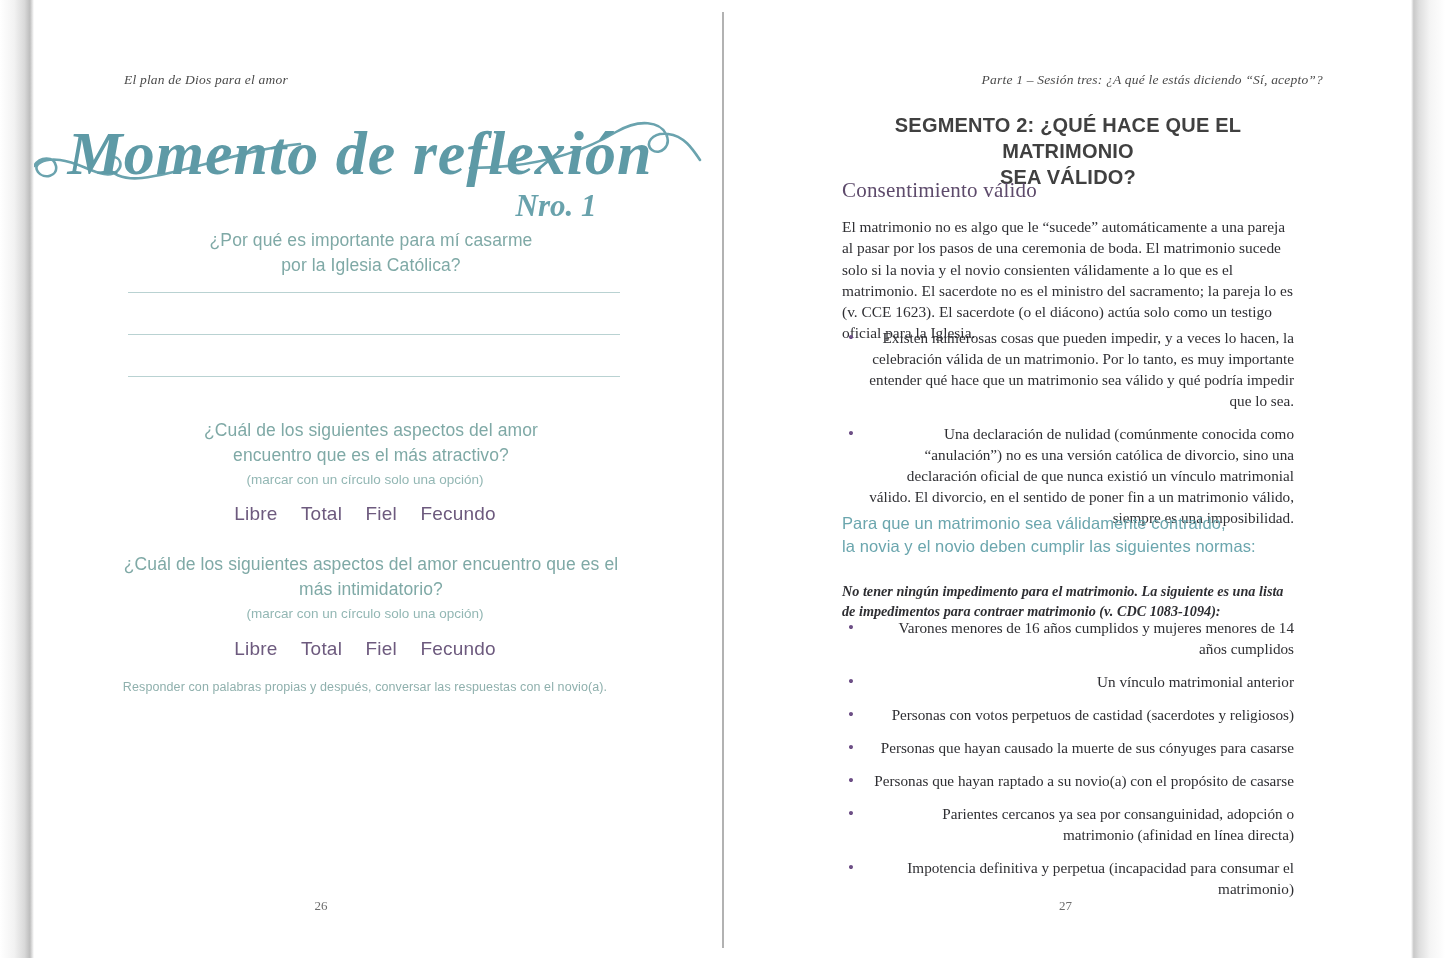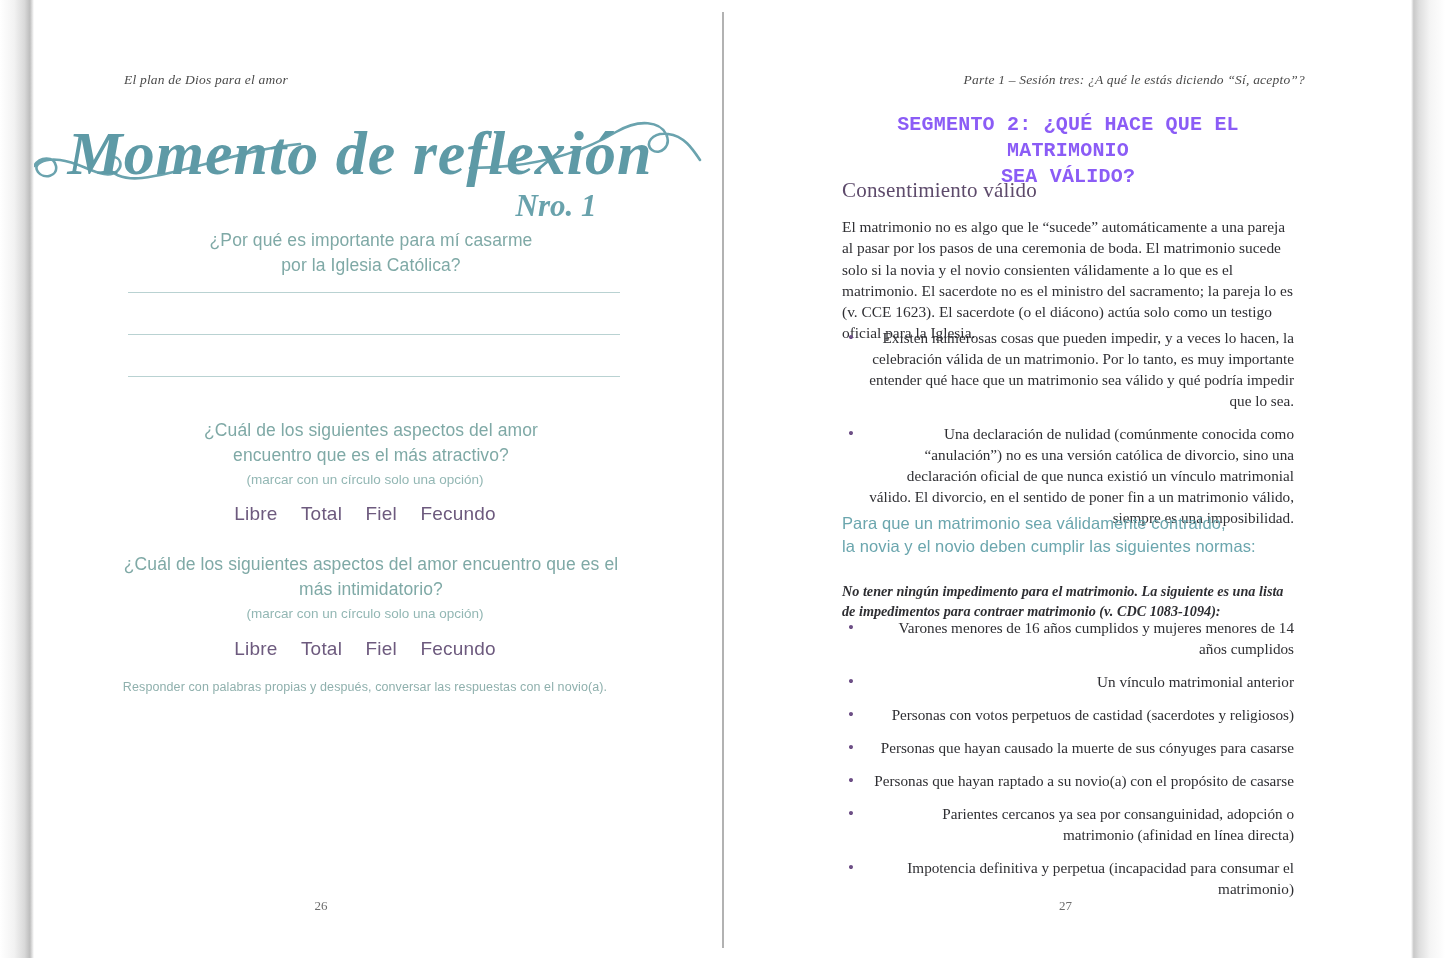--- a/index.html
+++ b/index.html
@@ -62,21 +62,21 @@
     position: absolute;
     top: 72px;
     font-family: "Liberation Serif", serif;
     font-style: italic;
     font-size: 13.5px;
     color: #4a4a4a;
     letter-spacing: .2px;
     white-space: nowrap;
   }
   .runhead.left  { left: 124px; }
-  .runhead.right { right: 140px; margin-left: 36px; }
+  .runhead.right { right: 122px; margin-left: 36px; }
 
   
   .folio {
     position: absolute;
     bottom: 44px;
     font-family: "Liberation Serif", serif;
     font-size: 13px;
     color: #6b6b6b;
     width: 100%;
     text-align: center;
@@ -179,25 +179,25 @@
   
   .rp {
     position: absolute;
     left: 120px;
     width: 452px;
   }
 
   .seg-title {
     top: 112px;
     text-align: center;
-    font-family: Liberation Mono, monospace;
+    font-family: Liberation Sans, sans-serif;
     font-weight: 700;
     font-size: 20px;
     line-height: 1.3;
-    color: #8b5cf6;
+    color: #404040;
     letter-spacing: .2px;
   }
 
   .sub-head {
     top: 178px;
     font-family: "Liberation Serif", serif;
     font-size: 21px;
     color: #5d4a6b;
     letter-spacing: .2px;
   }

